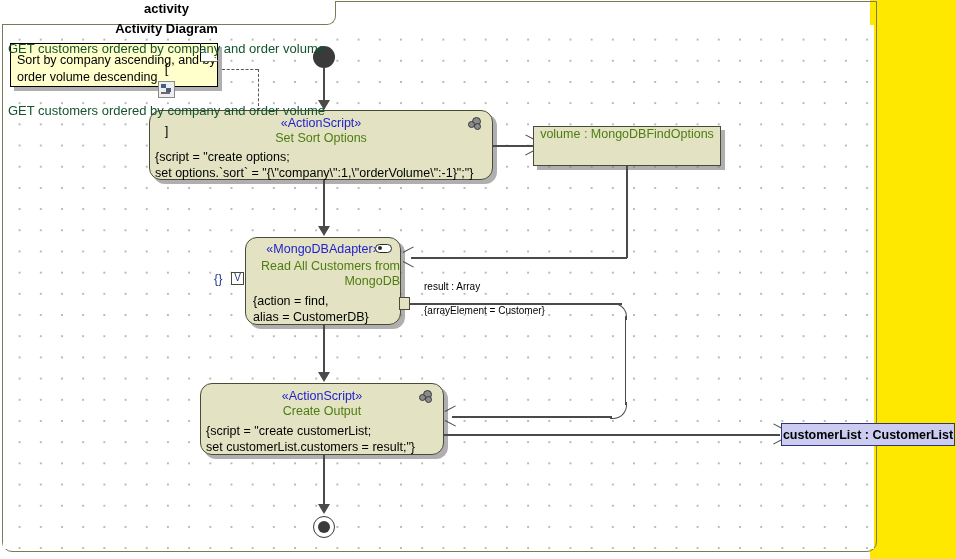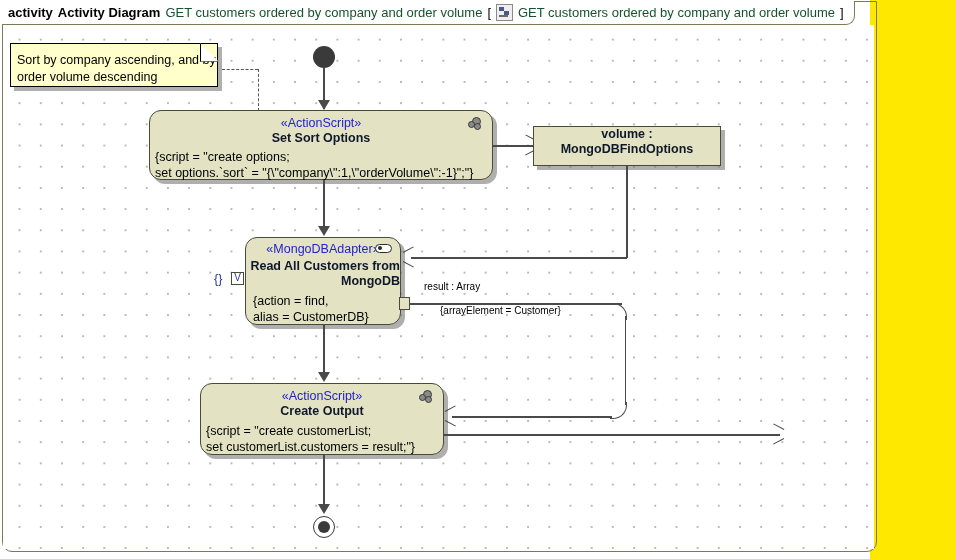--- a/index.html
+++ b/index.html
@@ -19,41 +19,41 @@
   .frame-canvas{position:absolute;left:3px;top:25px;width:871px;height:524px;
          background-color:#ffffff;
          background-image:radial-gradient(#b8b8b8 0.7px, transparent 0.8px);
          background-size:21.2px 21.2px;background-position:6px 4px;}
 
   
   .title-tab{position:absolute;left:2px;top:1px;height:24px;
              background:#ffffff;border:1.5px solid #7a7a55;border-top:none;border-left:none;
              border-radius:0 0 9px 0;
              padding:0 10px 0 6px;display:flex;align-items:center;gap:5px;
-             white-space:nowrap;box-sizing:border-box;z-index:6;}
+             white-space:nowrap;box-sizing:border-box;z-index:6;flex-direction:column;}
   .t-bold{font-size:13px;color:#000;font-weight:bold;}
   .t-name{font-size:13px;color:#14532d;}
   .t-brk{font-size:13px;color:#000;}
   .t-icon{width:15px;height:15px;border:1px solid #8a8a8a;background:#eeeeee;
           display:inline-flex;align-items:center;justify-content:center;
           position:relative;flex:none;}
   .t-icon i{position:absolute;background:#4a5a80;}
   .t-icon .b1{left:2px;top:2px;width:5px;height:4px;}
   .t-icon .b2{left:7px;top:6px;width:5px;height:4px;}
   .t-icon .b3{left:2px;top:10px;width:9px;height:2px;background:#6a6a6a;}
 
   
   .node{position:absolute;box-sizing:border-box;background:#e3e3c4;
         border:1.5px solid #4a4a3a;}
   .node.round{border-radius:12px;}
   .shadow{position:absolute;background:rgba(110,110,110,.55);border-radius:12px;z-index:1;}
   .shadow.sq{border-radius:0;}
 
   .stereo{color:#2222cc;font-size:12.5px;text-align:center;line-height:15px;}
-  .nname{color:#0f172a;font-size:12.5px;font-weight:bold;text-align:center;line-height:15px;}
+  .nname{color:#4d7c0f;font-size:12.5px;font-weight:normal;text-align:center;line-height:15px;}
   .nbody{color:#000;font-size:12.5px;text-align:left;line-height:16px;white-space:pre;}
 
   
   .note{position:absolute;box-sizing:border-box;background:#ffffcc;
         border:1.5px solid #000;z-index:4;}
   .note-fold{position:absolute;right:-1.5px;top:-1.5px;width:18px;height:18px;
              background:#ffffff;border-left:1.5px solid #000;border-bottom:1.5px solid #000;
              transform:skewX(0deg);
              clip-path:polygon(0 0,100% 100%,0 100%);}
   .note-txt{font-size:12.5px;color:#000;line-height:17px;padding:8px 6px;white-space:pre;}
@@ -191,41 +191,42 @@
 
   <div class="pin" style="left:399px;top:297px;"></div>
 
   <div class="ln lnh" style="left:410px;top:303px;width:212px;"></div>
   <div class="corner" style="left:610px;top:303px;width:16px;height:16px;border-left:none;border-bottom:none;border-top-right-radius:14px;"></div>
   <div class="ln lnv" style="left:624.5px;top:316px;height:89px;"></div>
   <div class="corner" style="left:610px;top:402px;width:16px;height:16px;border-left:none;border-top:none;border-bottom-right-radius:14px;"></div>
   <div class="ln lnh" style="left:452px;top:416px;width:160px;"></div>
   <div class="ar-open-l" style="left:446px;top:411px;"></div>
   <div class="elabel" style="left:424px;top:281px;">result : Array</div>
-  <div class="elabel" style="left:424px;top:305px;margin-left:16px;">{arrayElement = Customer}</div>
+  <div class="elabel" style="left:424px;top:305px;">{arrayElement = Customer}</div>
 
   <div class="ln lnv" style="left:323px;top:325px;height:51px;"></div>
   <div class="arrow ar-down" style="left:318px;top:372px;"></div>
 
   <div class="shadow" style="left:204px;top:387px;width:244px;height:72px;"></div>
   <div class="node round" style="left:200px;top:383px;width:244px;height:72px;z-index:4;">
     <div class="stereo" style="margin-top:5px;">«ActionScript»</div>
     <div class="nname">Create Output</div>
     <div class="nbody" style="margin:4px 0 0 5px;">{script = "create customerList;
 set customerList.customers = result;"}</div>
     <div class="ico-script" style="right:8px;top:6px;">
       <span class="c" style="left:4px;top:0;width:9px;height:9px;"></span>
       <span class="c" style="left:0;top:4px;width:7px;height:7px;"></span>
       <span class="c" style="left:6px;top:6px;width:7px;height:7px;"></span>
     </div>
   </div>
 
   <div class="ln lnh" style="left:444px;top:434px;width:336px;"></div>
   <div class="ar-open-r" style="left:772px;top:429px;"></div>
 
+  <div class="outbox" style="left:781px;top:423px;width:174px;height:23px;">customerList : CustomerList</div>
 
   <div class="ln lnv" style="left:323px;top:455px;height:56px;"></div>
   <div class="arrow ar-down" style="left:318px;top:504px;"></div>
 
   <div class="final-out" style="left:313px;top:516px;"></div>
   <div class="final-in" style="left:318px;top:521px;"></div>
 
 </div>
 
 </body></html>

